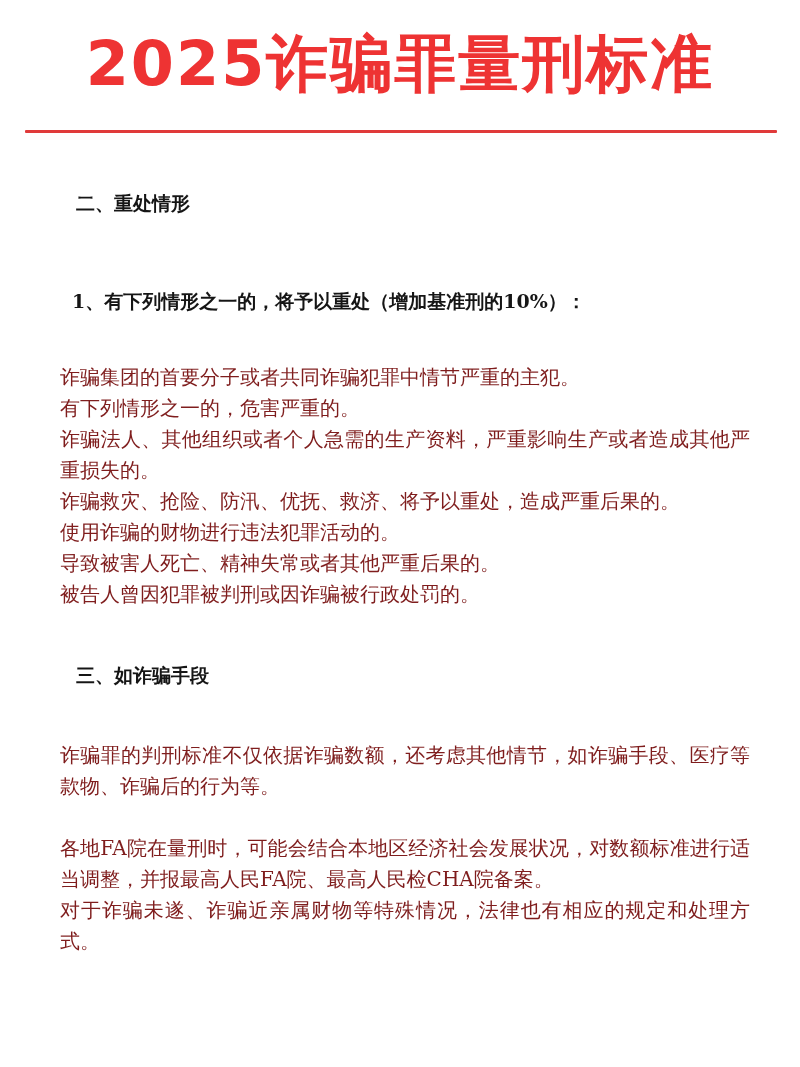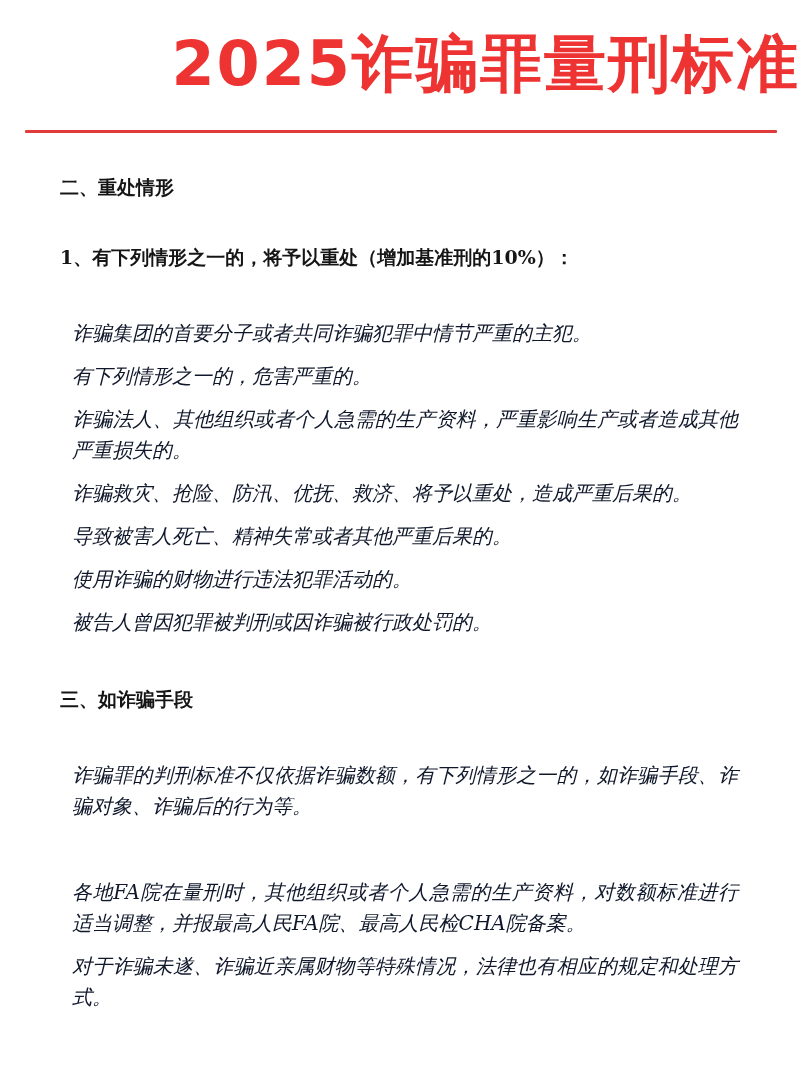--- a/index.html
+++ b/index.html
@@ -13,21 +13,21 @@
       position: relative;
       overflow: hidden;
       font-family: "DejaVu Serif", "Liberation Serif", serif;
       color: #1a1a1a;
     }
     .title {
       position: absolute;
       left: 0;
       top: 24px;
       width: 800px;
-      text-align: right;
+      text-align: center;
       font-family: "DejaVu Sans", "Liberation Sans", sans-serif;
       font-weight: bold;
       font-size: 62px;
       line-height: 80px;
       color: #ee3333;
       letter-spacing: 2px;
     }
     .divider {
       position: absolute;
       left: 25px;
@@ -40,37 +40,36 @@
     .content {
       position: absolute;
       left: 60px;
       top: 170px;
       width: 690px;
     }
     .heading {
       font-weight: bold;
       font-size: 19px;
       line-height: 34px;
-      margin: 0;
+      margin: 16px;
       color: #151515;
     }
     .subheading {
       font-weight: bold;
       font-size: 19px;
       line-height: 34px;
-      margin: 0;
+      margin: 12px;
       color: #151515;
     }
     .para {
       font-size: 20px;
       line-height: 31px;
-      margin: 12px;
-      color: #0f172a;
+      margin: 0;
+      color: #7f1d1d;
       text-align: justify;
-      font-style: italic;
     }
     .gap-36 { height: 36px; }
     .gap-32 { height: 32px; }
     .gap-31 { height: 31px; }
   </style>
 </head>
 <body>
 
 <div class="title">2025诈骗罪量刑标准</div>
 <div class="divider"></div>
@@ -79,26 +78,26 @@
   <p class="heading">二、重处情形</p>
   <div class="gap-36"></div>
   <p class="subheading">1、有下列情形之一的，将予以重处（增加基准刑的10%）：</p>
   <div class="gap-32"></div>
 
   <div>
     <p class="para">诈骗集团的首要分子或者共同诈骗犯罪中情节严重的主犯。</p>
     <p class="para">有下列情形之一的，危害严重的。</p>
     <p class="para">诈骗法人、其他组织或者个人急需的生产资料，严重影响生产或者造成其他严重损失的。</p>
     <p class="para">诈骗救灾、抢险、防汛、优抚、救济、将予以重处，造成严重后果的。</p>
+    <p class="para">使用诈骗的财物进行违法犯罪活动的。</p>
     <p class="para">导致被害人死亡、精神失常或者其他严重后果的。</p>
-    <p class="para">使用诈骗的财物进行违法犯罪活动的。</p>
     <p class="para">被告人曾因犯罪被判刑或因诈骗被行政处罚的。</p>
   </div>
 
   <div class="gap-32"></div>
   <p class="heading">三、如诈骗手段</p>
   <div class="gap-32"></div>
 
-  <p class="para">诈骗罪的判刑标准不仅依据诈骗数额，有下列情形之一的，如诈骗手段、诈骗对象、诈骗后的行为等。</p>
+  <p class="para">诈骗罪的判刑标准不仅依据诈骗数额，还考虑其他情节，如诈骗手段、医疗等款物、诈骗后的行为等。</p>
   <div class="gap-31"></div>
-  <p class="para">各地FA院在量刑时，其他组织或者个人急需的生产资料，对数额标准进行适当调整，并报最高人民FA院、最高人民检CHA院备案。</p>
+  <p class="para">各地FA院在量刑时，可能会结合本地区经济社会发展状况，对数额标准进行适当调整，并报最高人民FA院、最高人民检CHA院备案。</p>
   <p class="para">对于诈骗未遂、诈骗近亲属财物等特殊情况，法律也有相应的规定和处理方式。</p>
 </div>
 
 </body></html>

